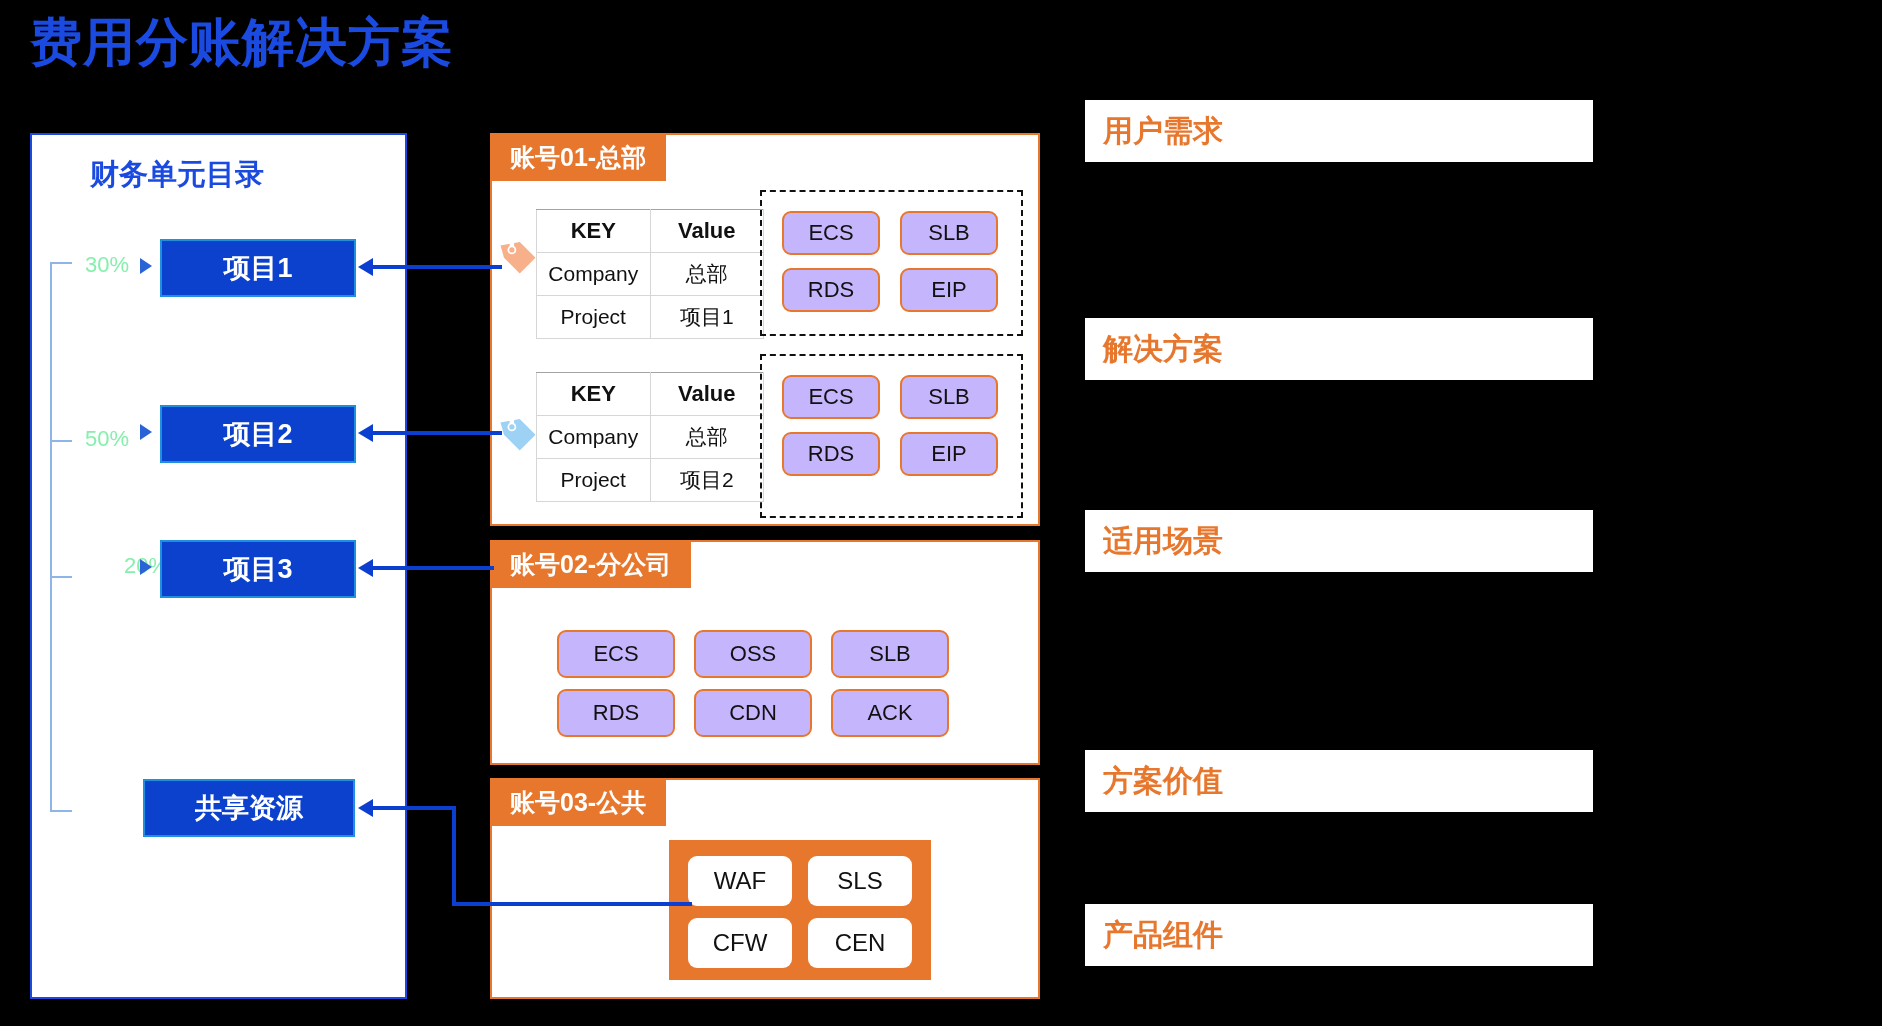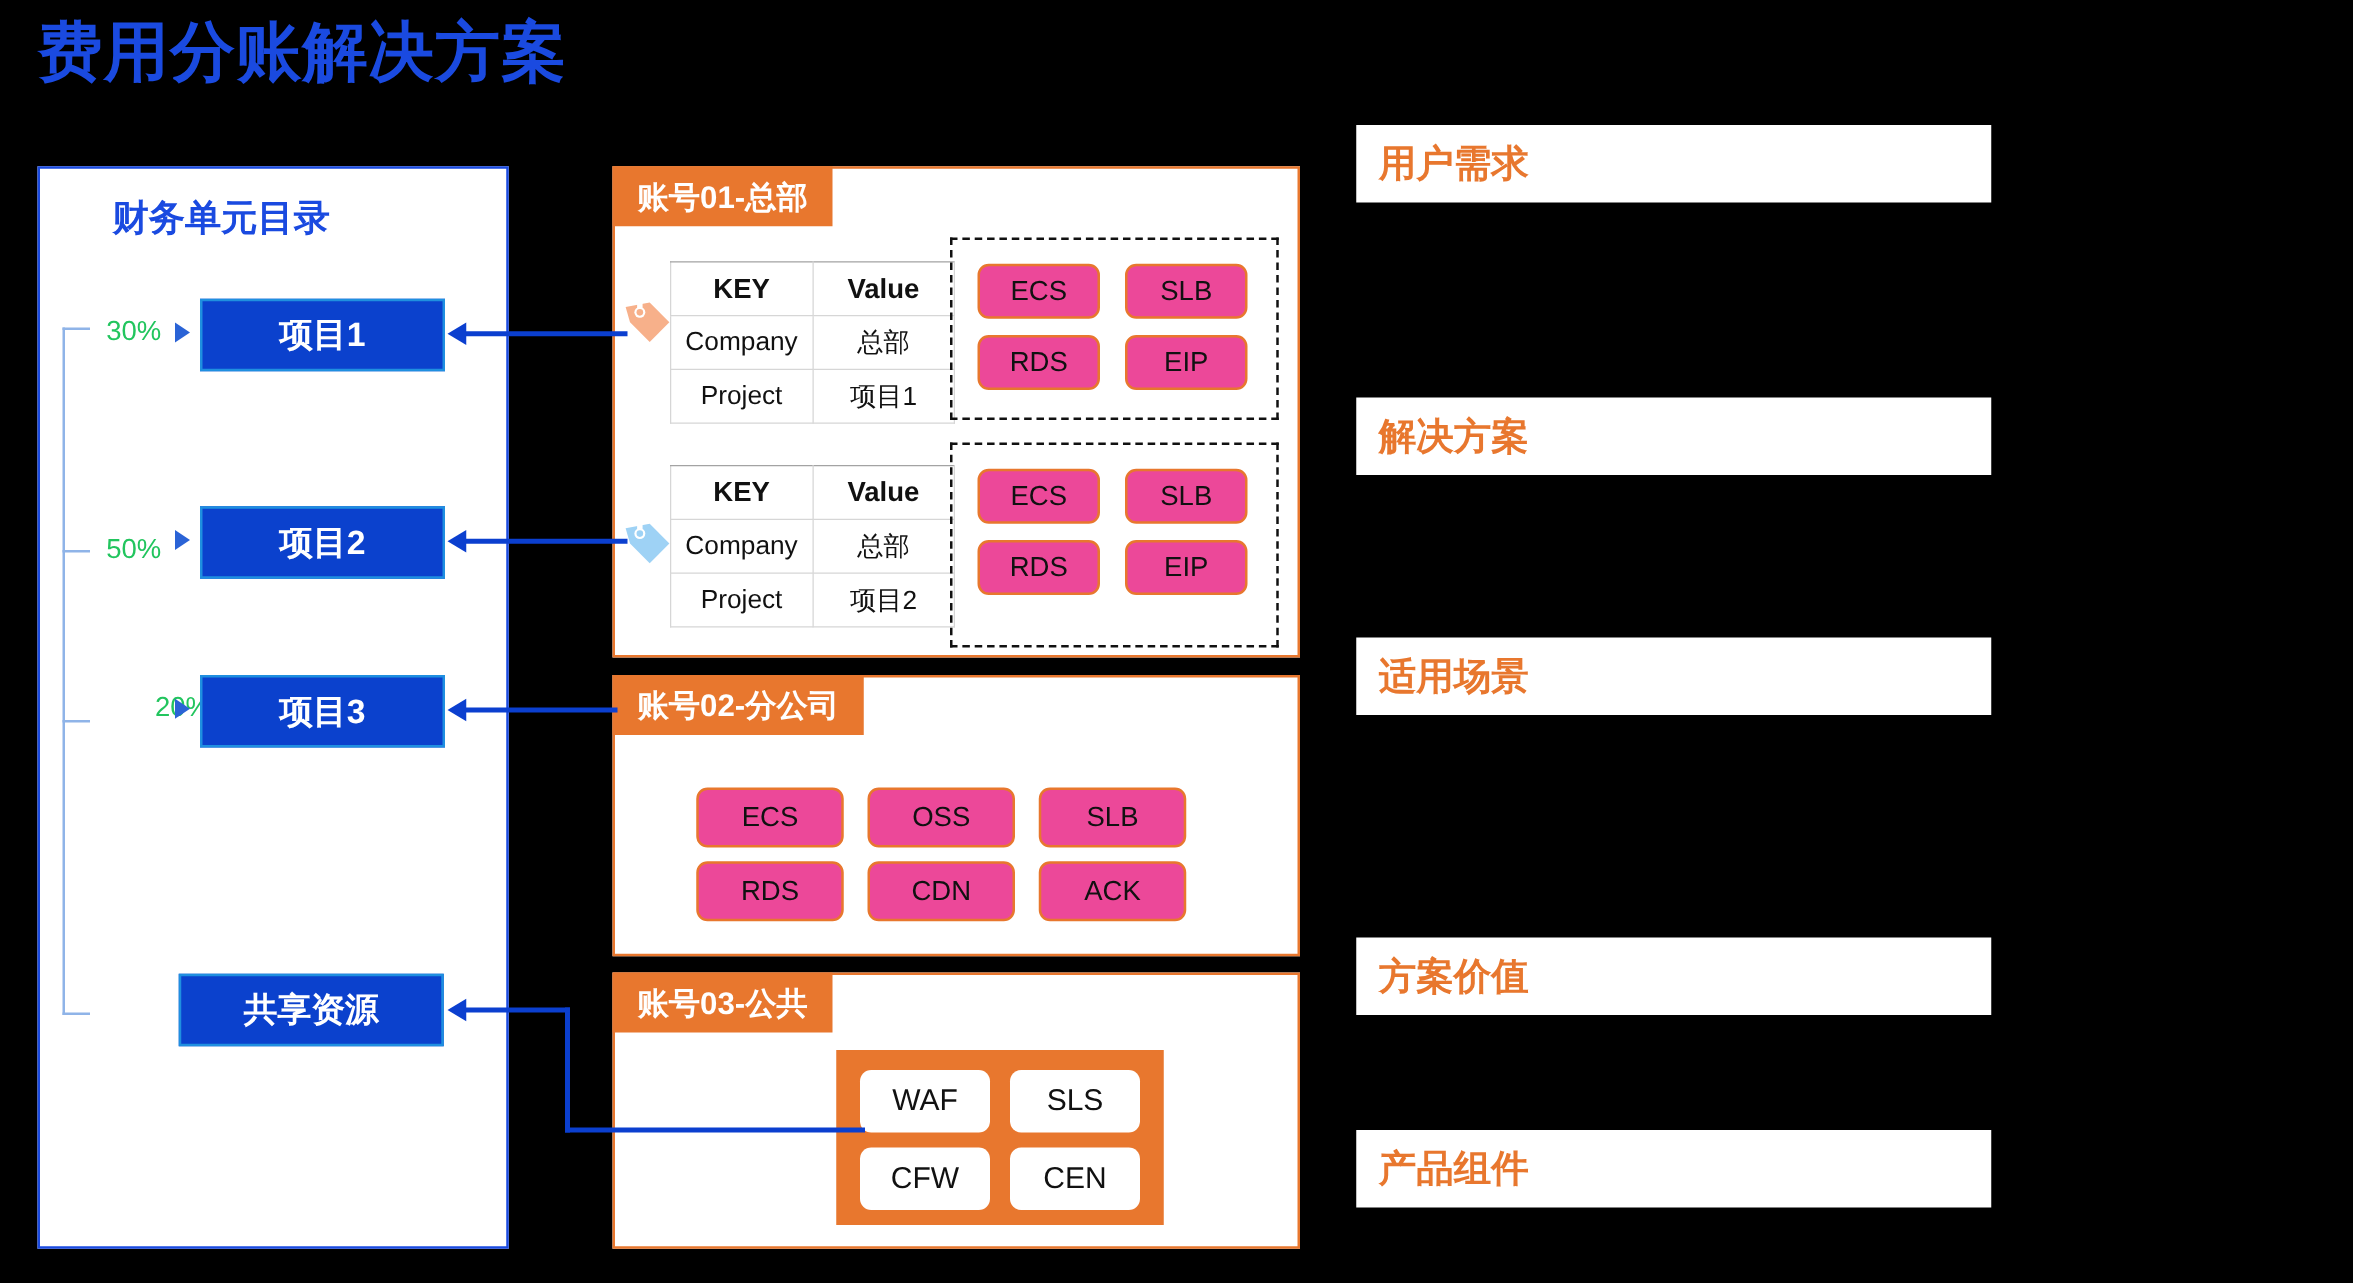--- a/index.html
+++ b/index.html
@@ -15,21 +15,21 @@
   
   #left-panel{position:absolute;left:30px;top:133px;width:377px;height:866px;
               background:#fff;border:2px solid #1a4ae0;box-sizing:border-box;}
   #left-title{position:absolute;left:75px;top:155px;font-size:29px;font-weight:bold;
               color:#1a4ae0;white-space:nowrap;margin-left:15px;}
 
   .proj-box{position:absolute;width:196px;height:58px;background:#0b41cd;
             border:2px solid #1f8fe0;box-sizing:border-box;color:#fff;
             font-size:27px;font-weight:bold;display:flex;align-items:center;
             justify-content:center;}
-  .pct{position:absolute;font-size:22px;color:#22c55e;white-space:nowrap;}
+  .pct{position:absolute;font-size:22px;color:#86efac;white-space:nowrap;}
 
   
   #bracket{position:absolute;left:50px;top:262px;width:110px;height:550px;}
   .br-v{position:absolute;left:0;top:0;width:2px;height:100%;background:#8fb4e8;}
   .br-h{position:absolute;left:0;width:22px;height:2px;background:#8fb4e8;}
   .tri{position:absolute;width:0;height:0;border-top:8px solid transparent;
        border-bottom:8px solid transparent;border-left:12px solid #2a63d6;}
 
   
   .acct{position:absolute;background:#fff;border:2px solid #e8772e;box-sizing:border-box;}
@@ -46,21 +46,21 @@
       background:#fff;width:228px;}
   .kv td{border:1px solid #d6d6d6;text-align:center;font-size:21px;
          color:#111;height:42px;padding:0;width:50%;}
   .kv tr:first-child td{font-weight:bold;font-size:22px;border-top:1px solid #a3a3a3;}
 
   
   .tagicon{position:absolute;width:42px;height:42px;}
 
   
   .dashgrp{position:absolute;border:2px dashed #111;box-sizing:border-box;}
-  .svc{position:absolute;width:98px;height:44px;background:#ec4899;
+  .svc{position:absolute;width:98px;height:44px;background:#c4b5fd;
        border:2px solid #e8772e;border-radius:9px;box-sizing:border-box;
        display:flex;align-items:center;justify-content:center;
        font-size:22px;color:#111;}
 
   
   #grp3{position:absolute;background:#e8772e;}
   .svc-w{position:absolute;width:104px;height:50px;background:#fff;border-radius:9px;
          display:flex;align-items:center;justify-content:center;font-size:24px;color:#111;}
 
   

